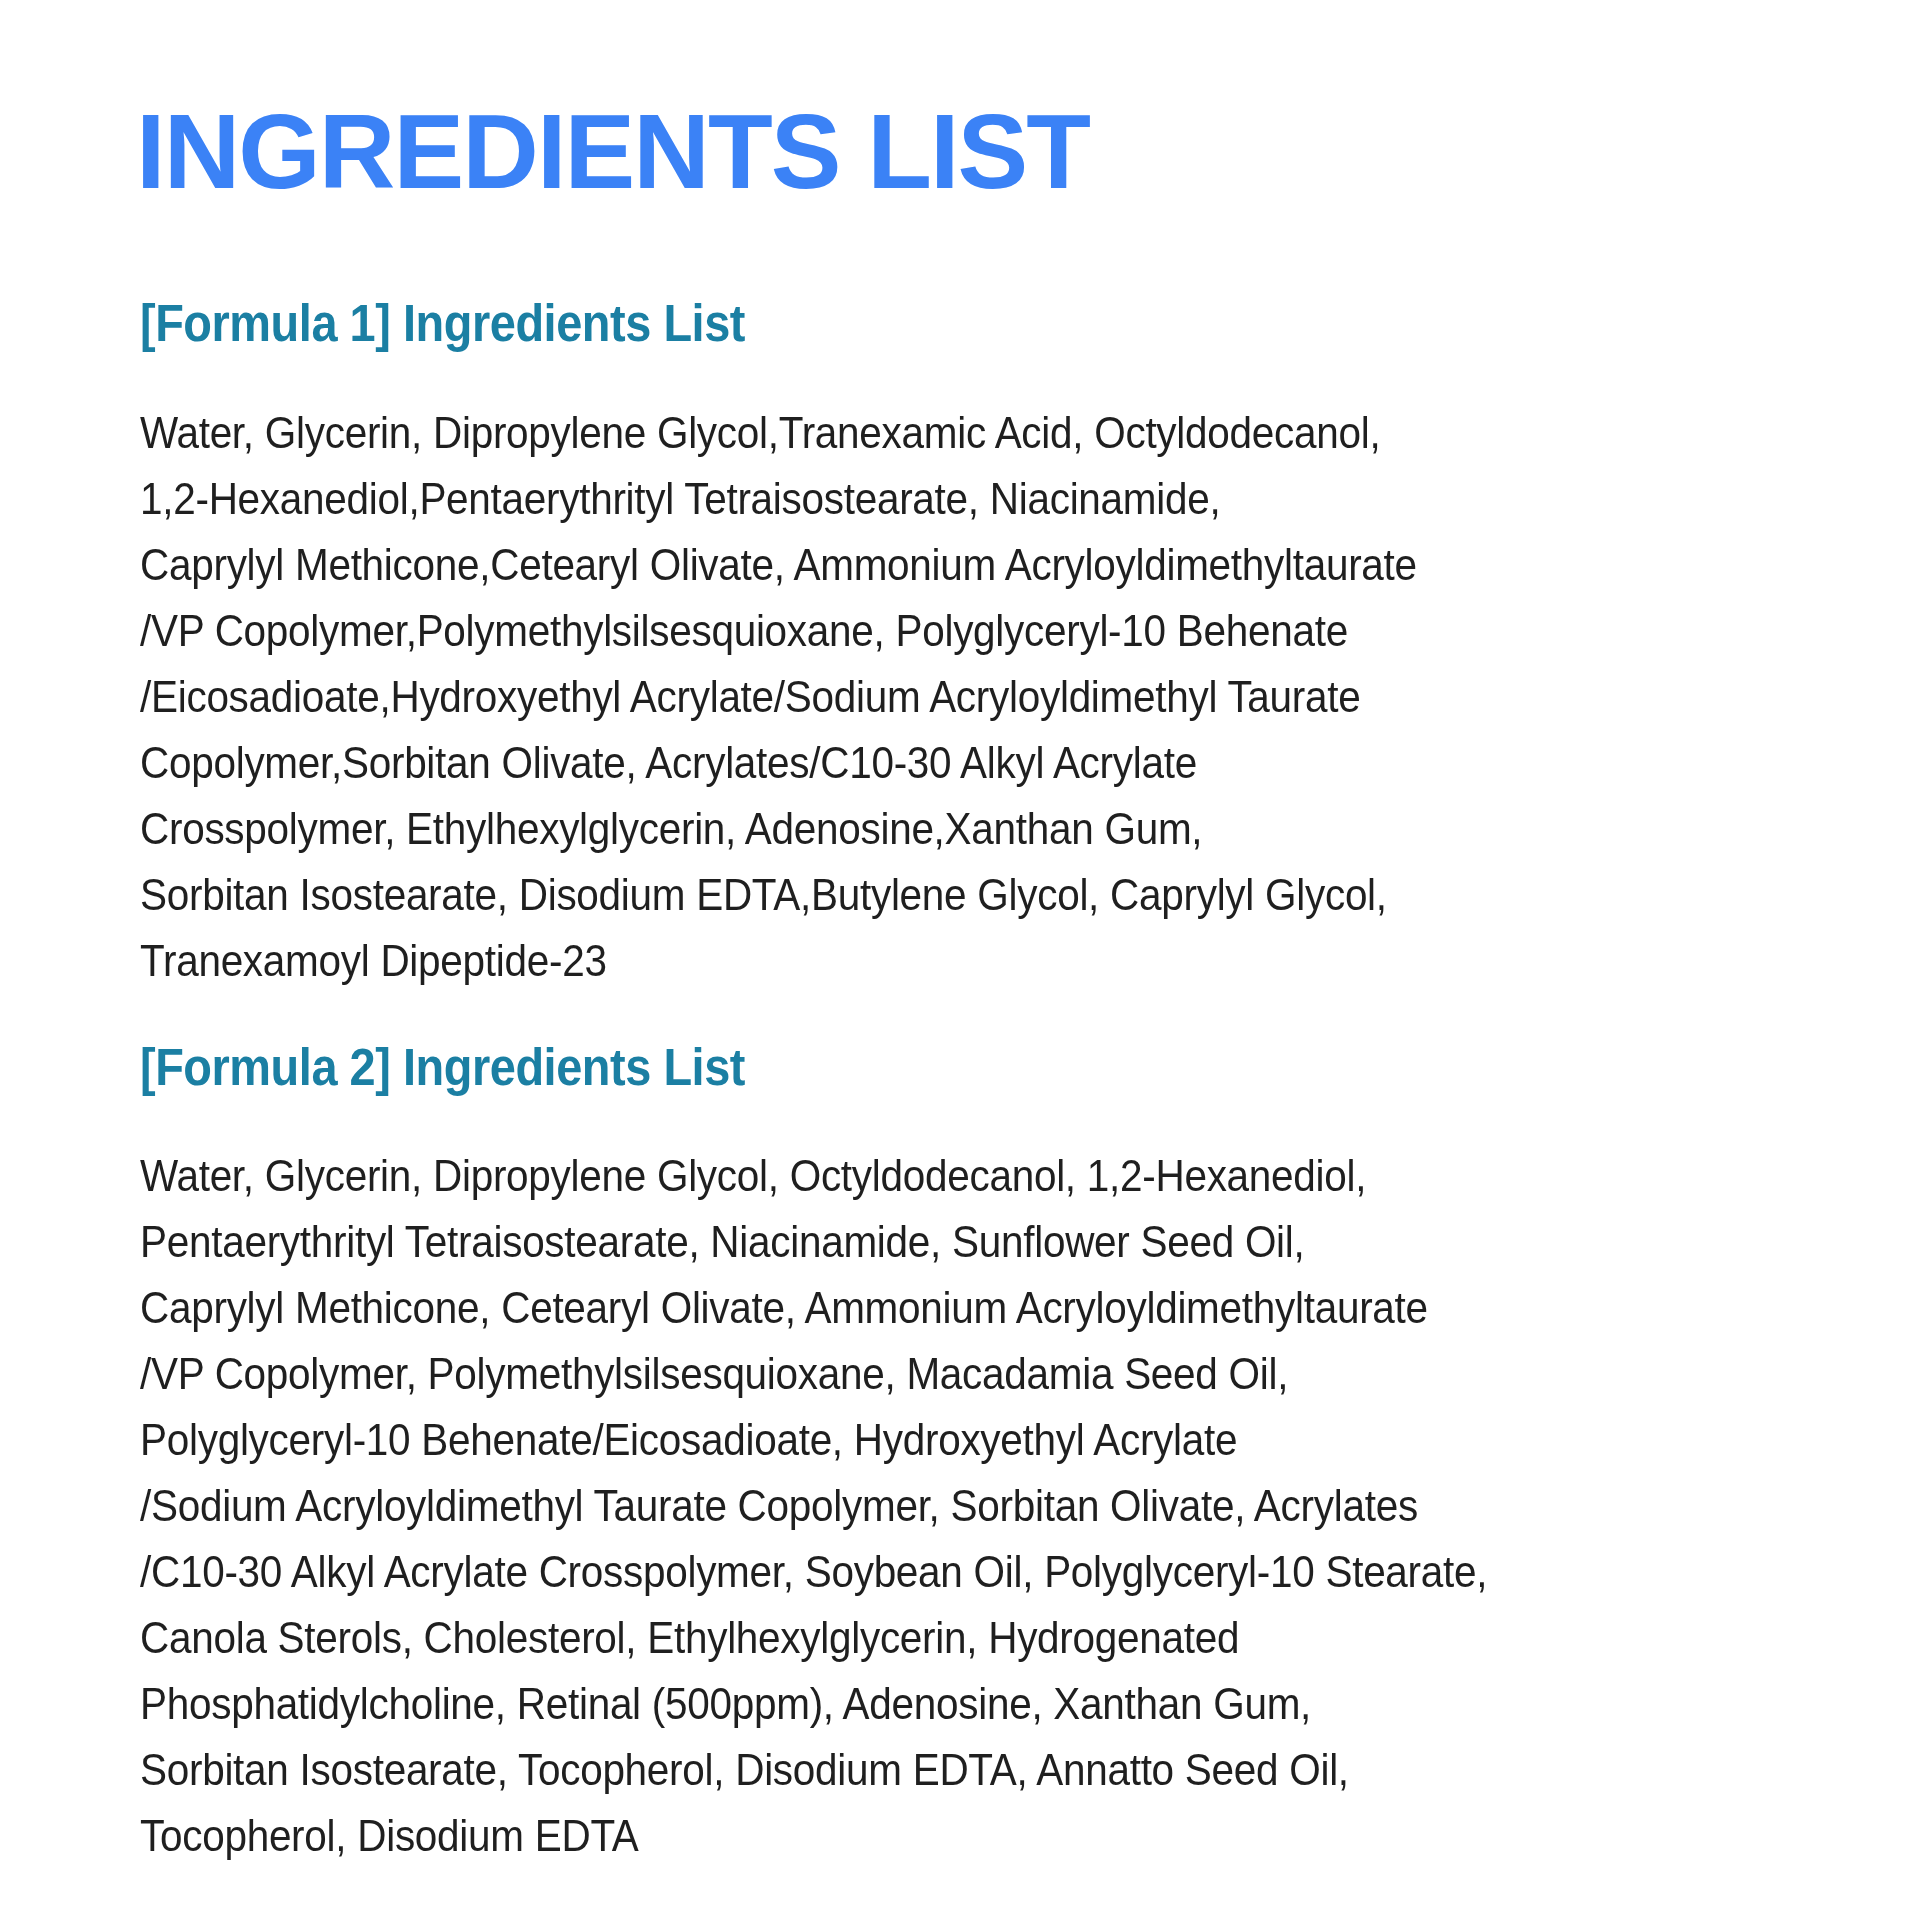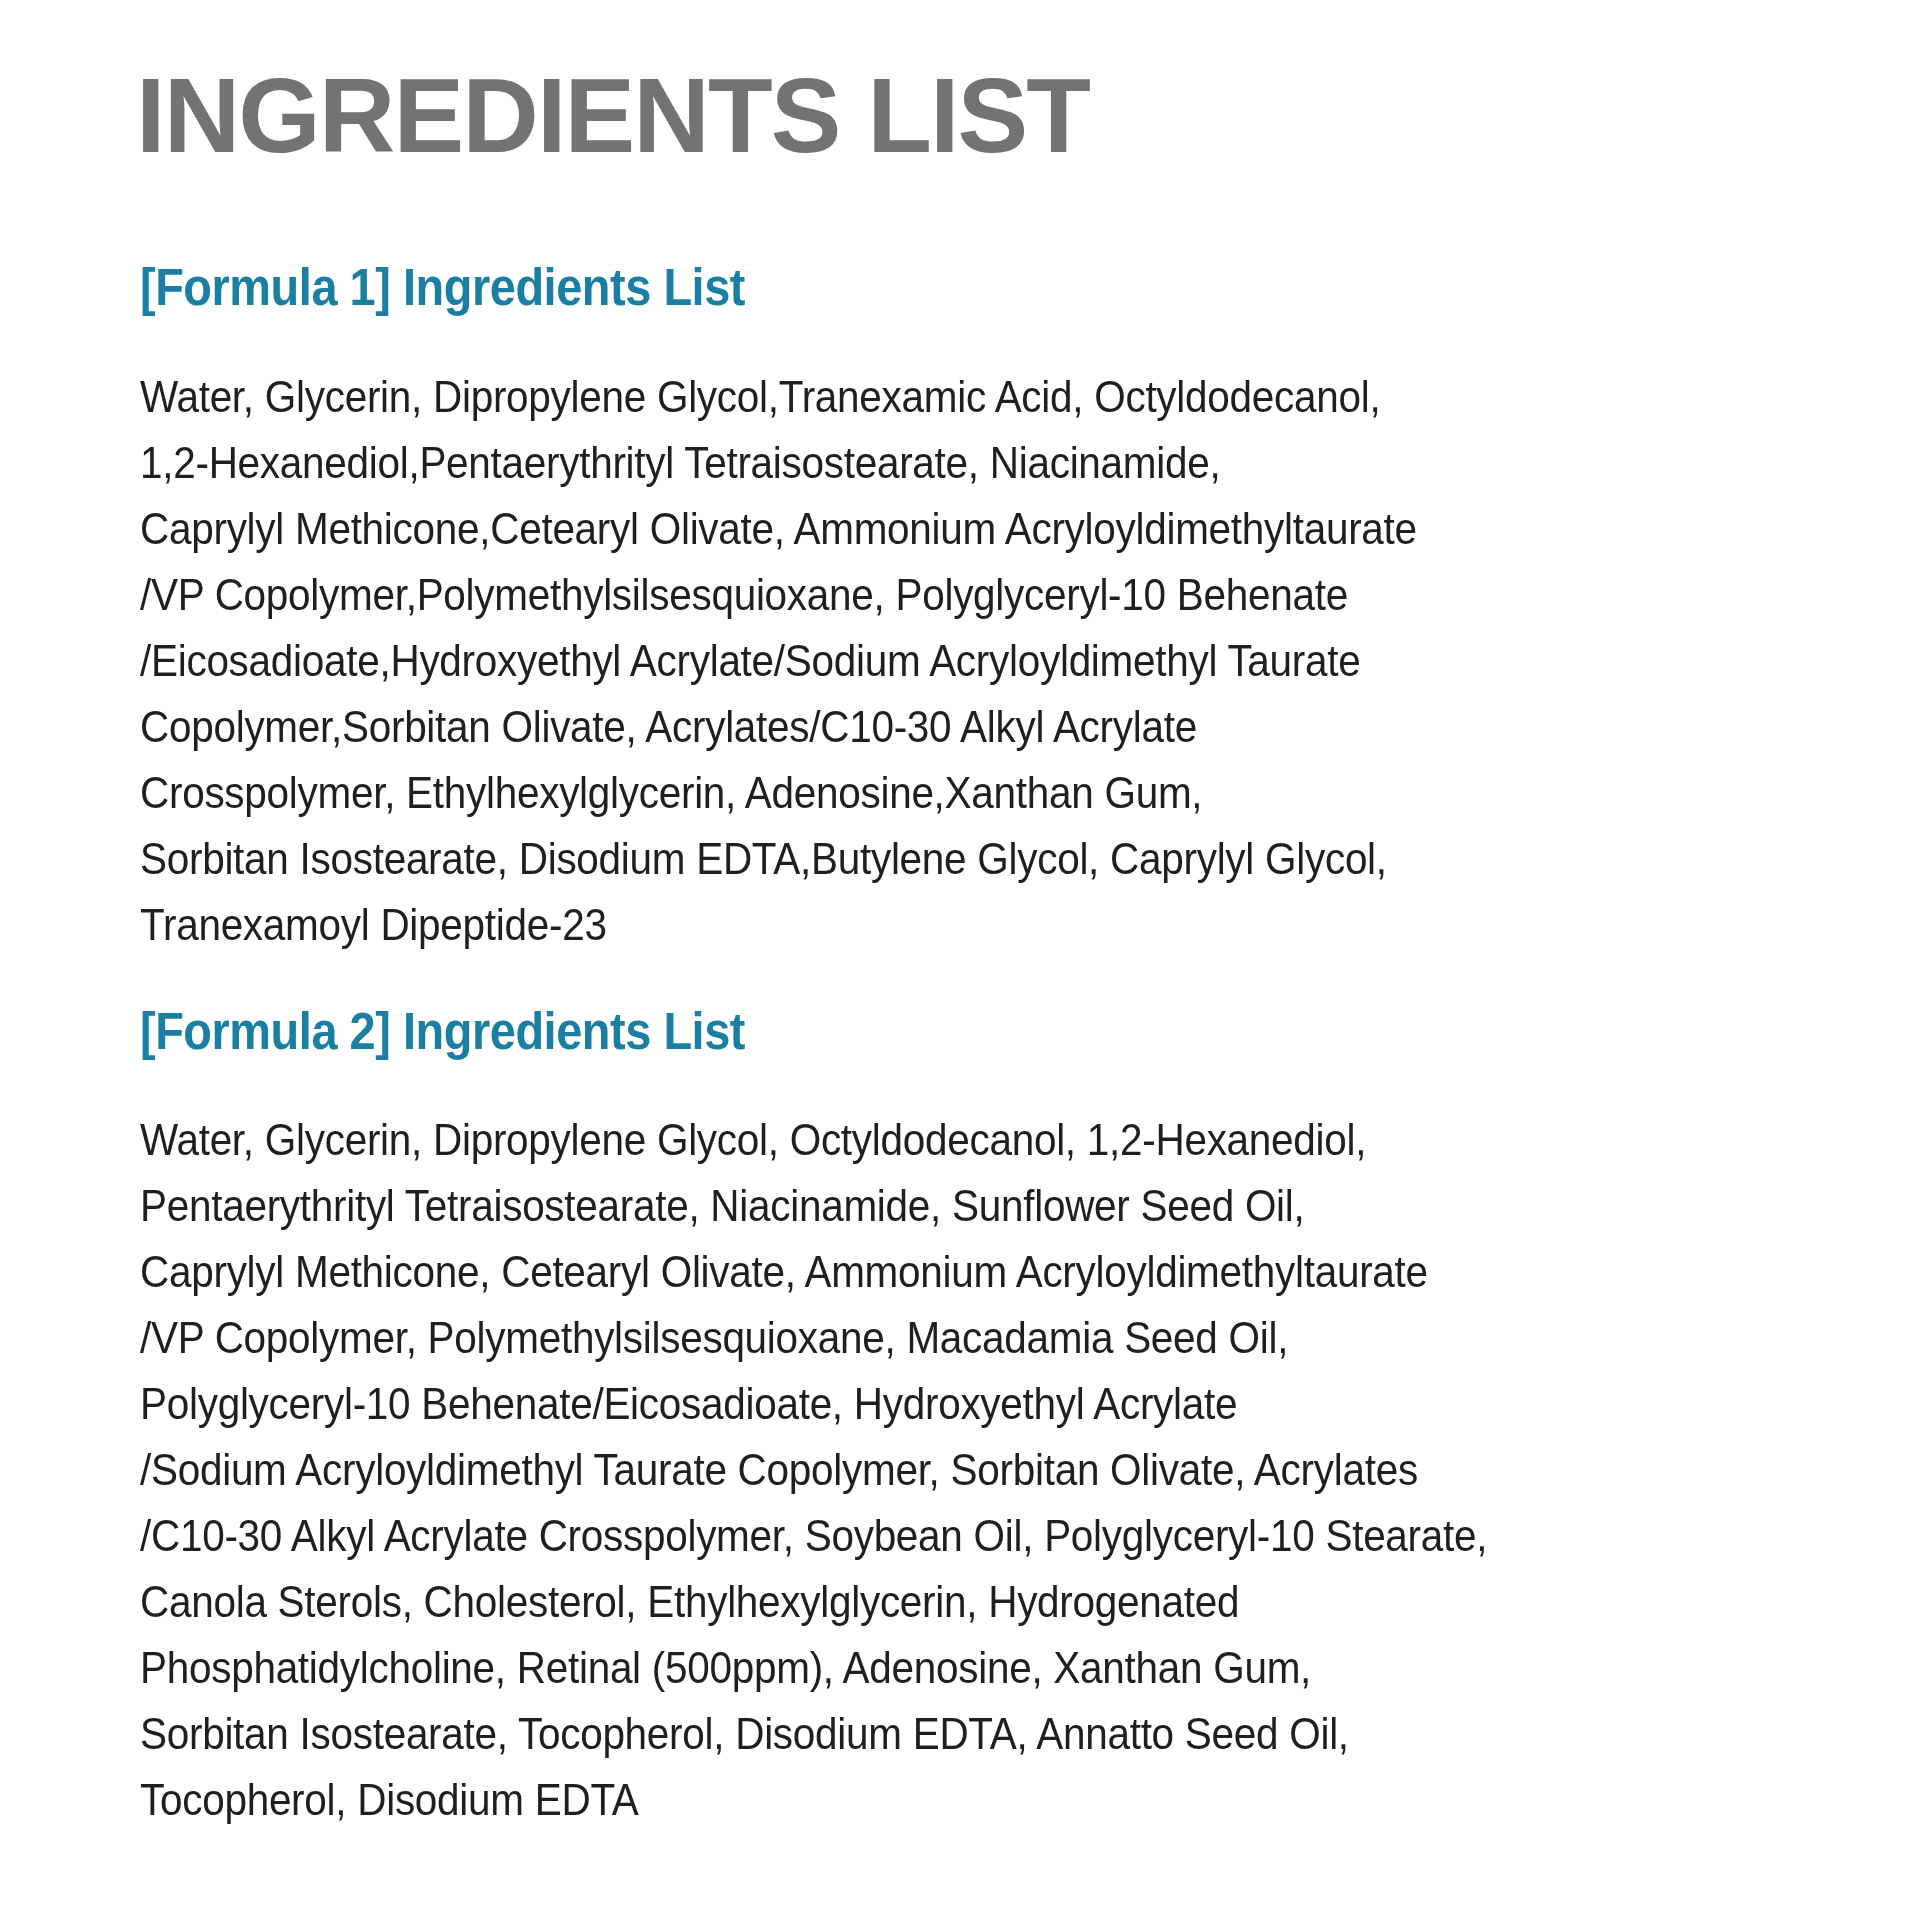--- a/index.html
+++ b/index.html
@@ -14,26 +14,26 @@
     overflow: hidden;
   }
   .page {
     box-sizing: border-box;
     width: 1931px;
     height: 1931px;
     padding: 0 58px 0 140px;
     background: #ffffff;
   }
   .doc-title {
-    margin: 52px 0 0 -3.9px;
+    margin: 88px 0 0 -3.9px;
     font-size: 106px;
     line-height: 1.2;
     font-weight: 800;
     letter-spacing: -1.9px;
-    color: #737373;
+    color: #3b82f6;
     white-space: nowrap;
   }
   .section-heading {
     font-size: 51px;
     line-height: 1.3;
     font-weight: 700;
     color: #1B7FA3;
     letter-spacing: -0.5px;
     white-space: nowrap;
     transform: scaleX(0.92);

